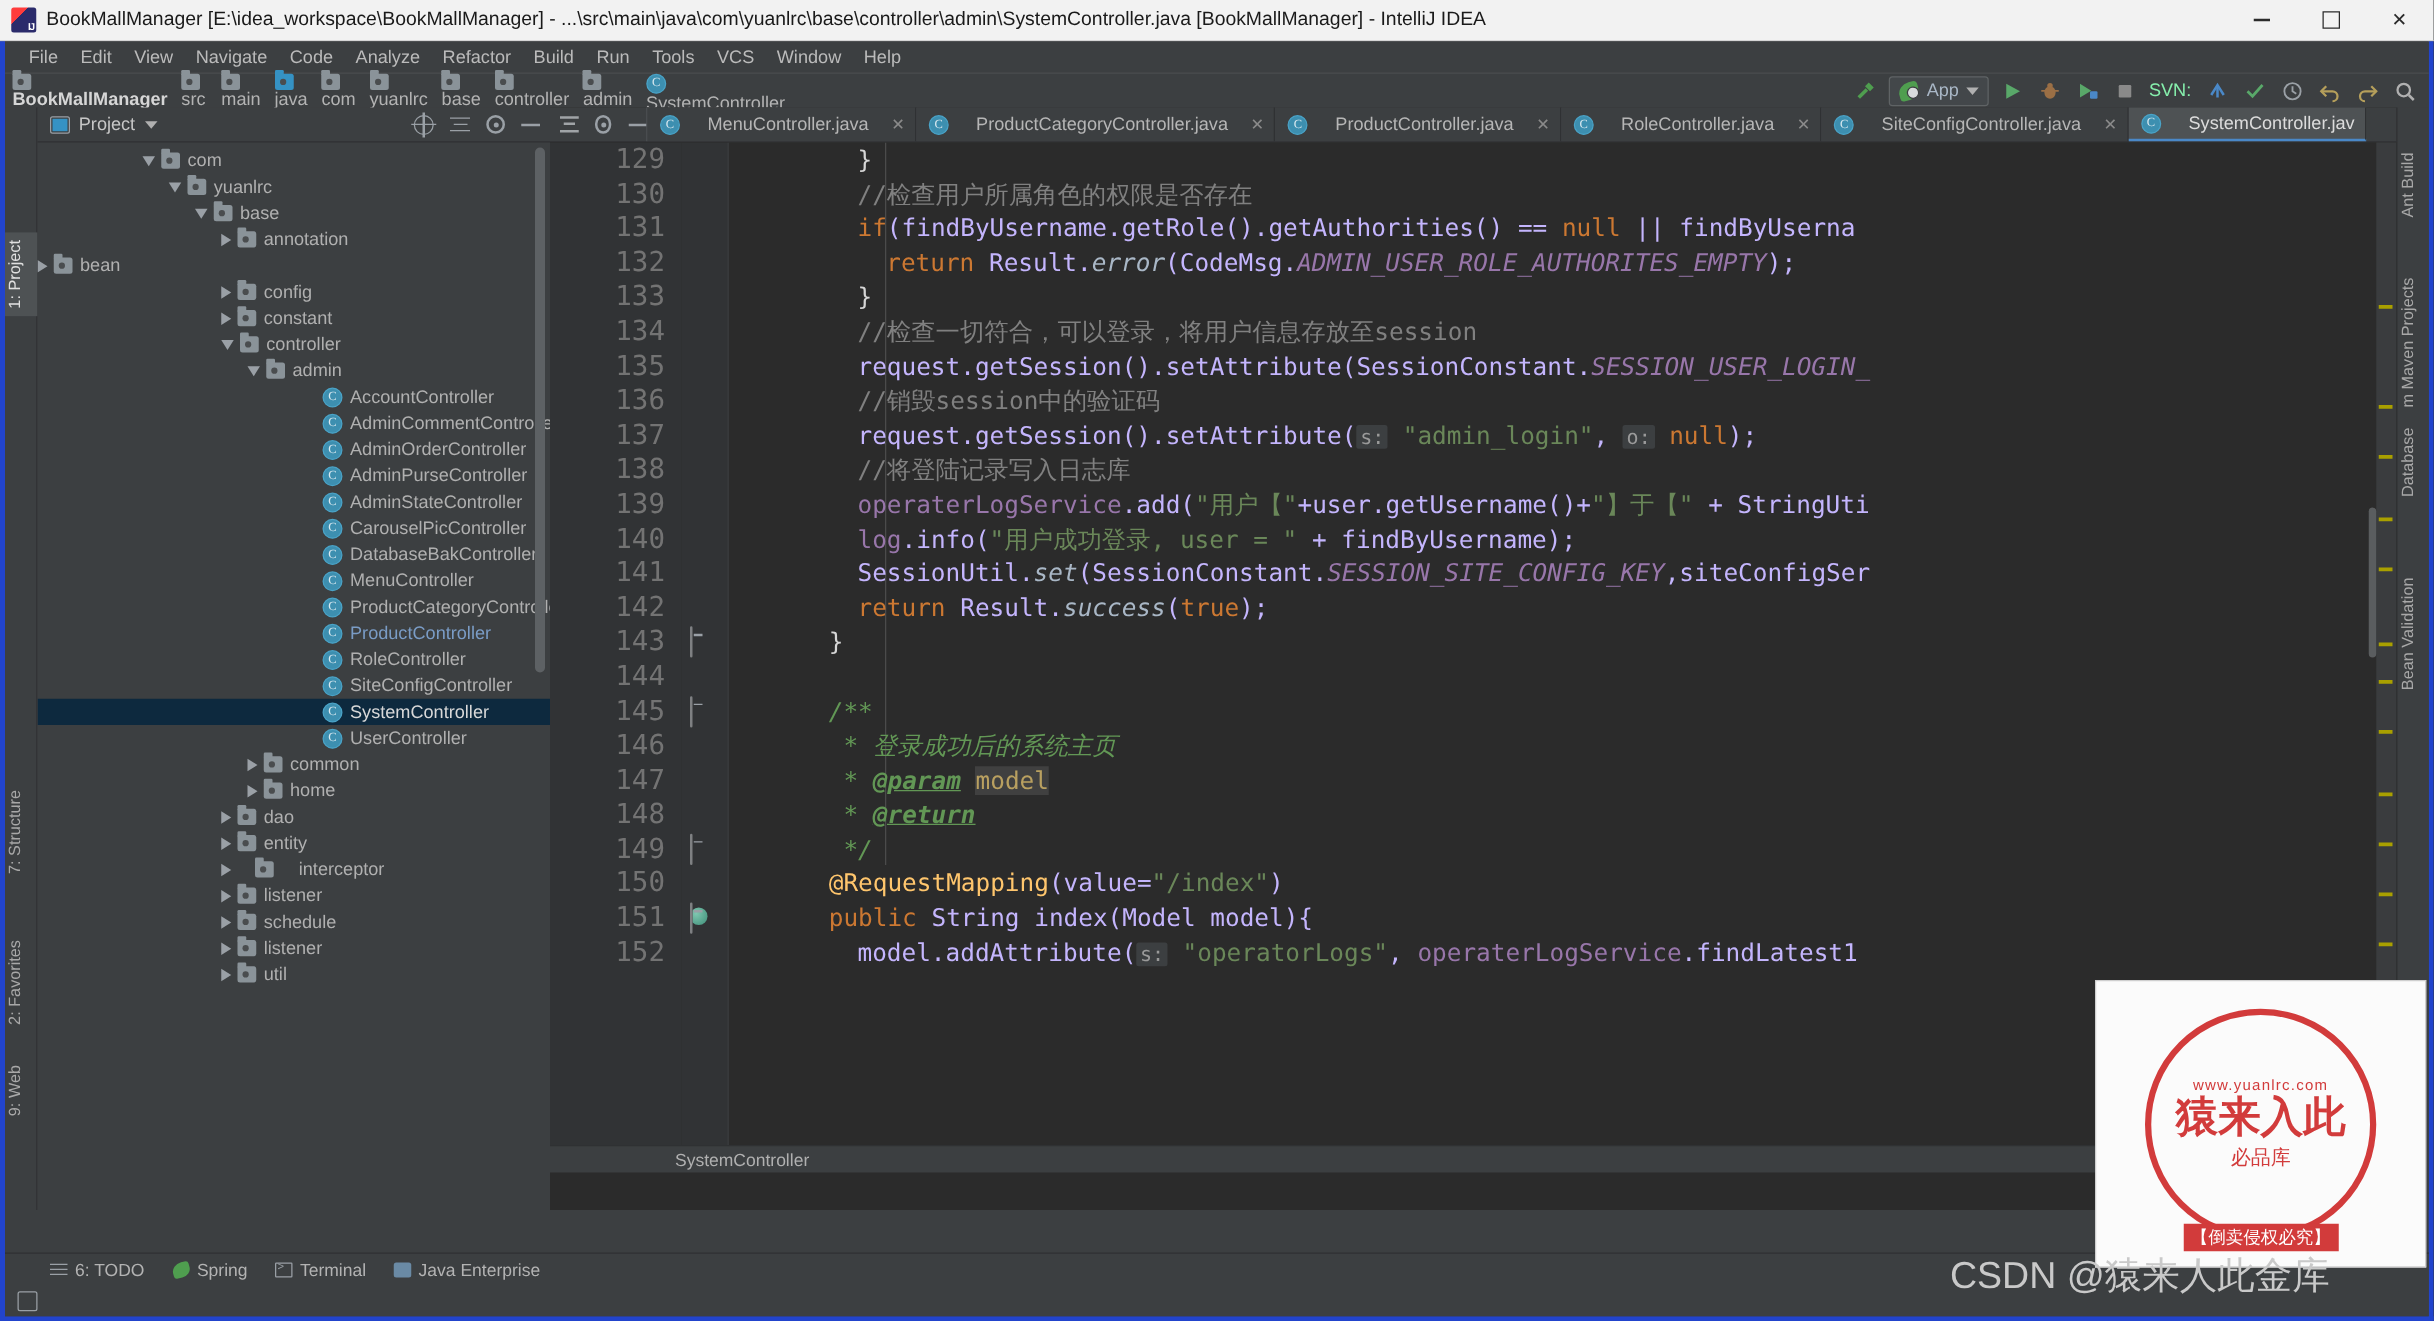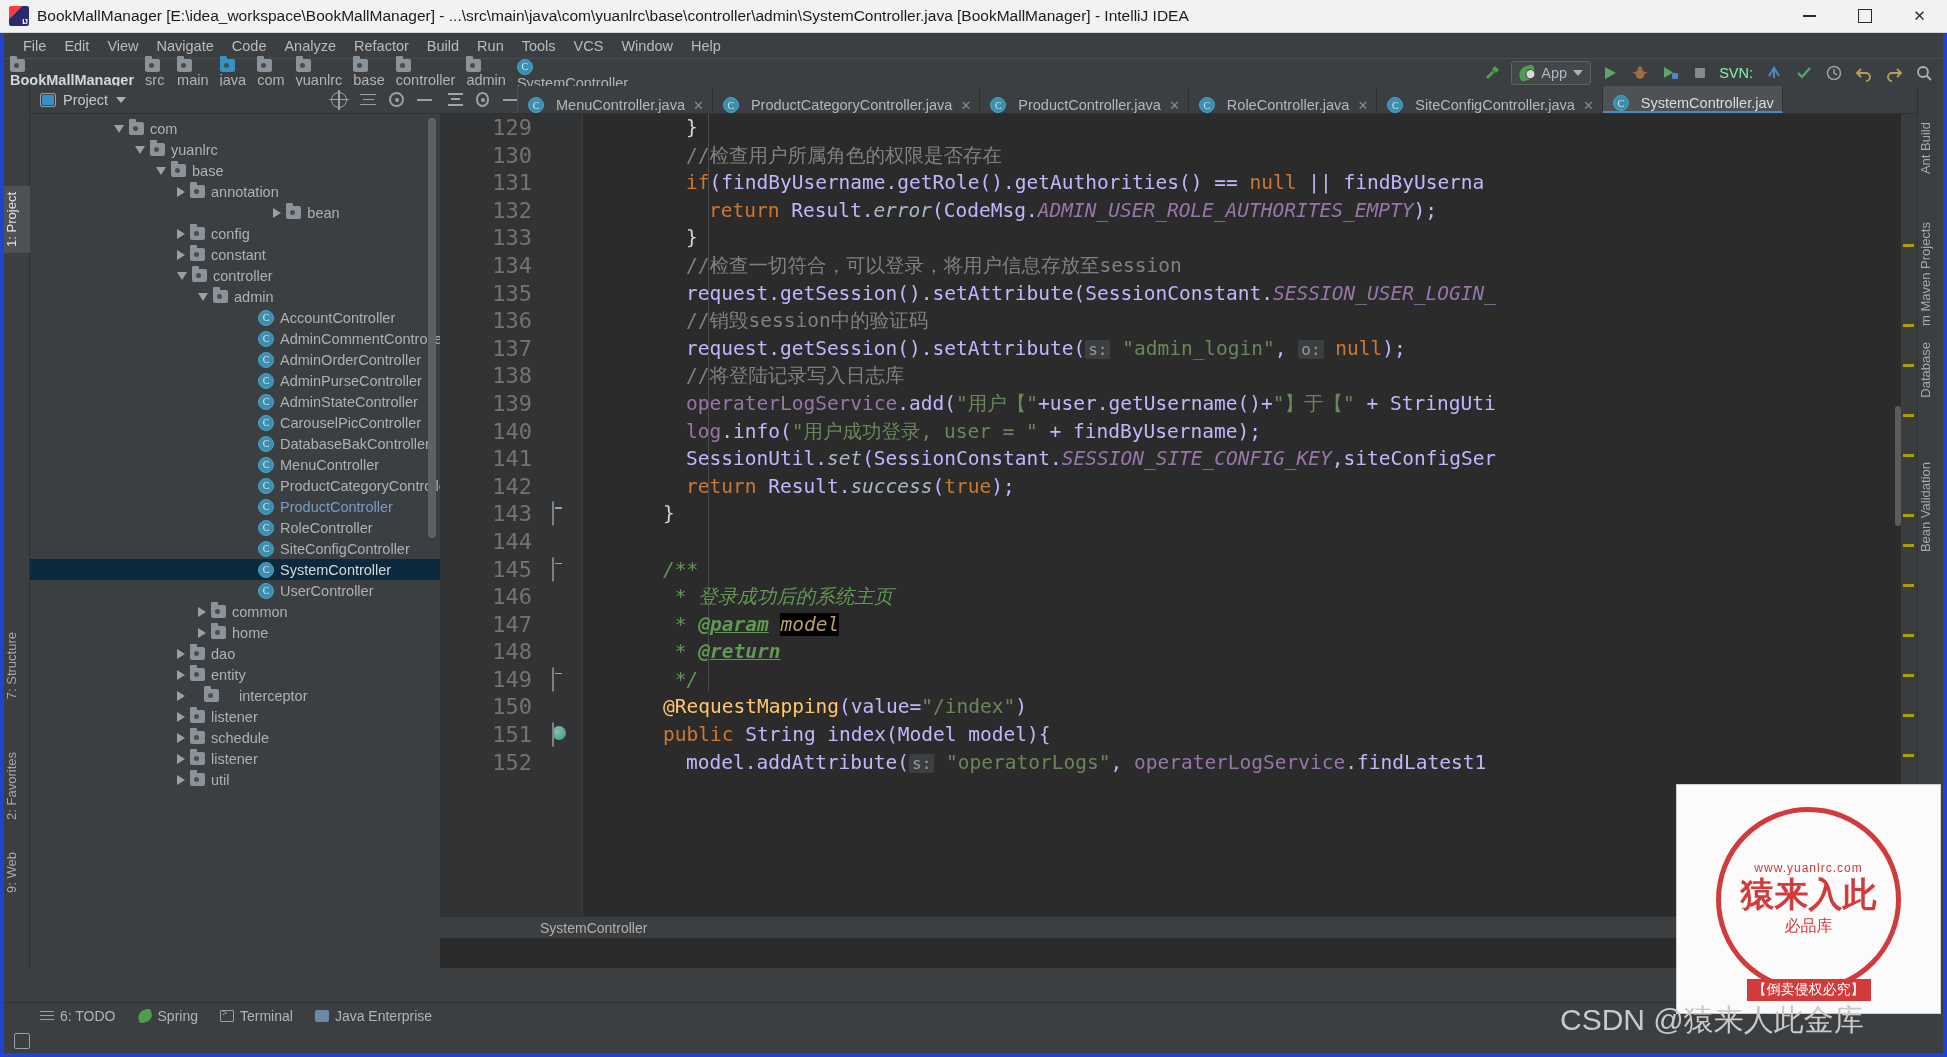--- a/index.html
+++ b/index.html
@@ -211,21 +211,21 @@
   .tabtools {
     width: 78px; display: flex; align-items: center; gap: 14px; padding-left: 8px;
     border-right: 1px solid #4e5254;
   }
   .ico-align { width:15px;height:15px;position:relative;}
   .ico-align span{position:absolute;left:0;height:1.6px;background:#a0a4a7;}
   .ico-align span:nth-child(1){top:1px;width:15px;}
   .ico-align span:nth-child(2){top:6px;width:9px;left:3px;}
   .ico-align span:nth-child(3){top:12px;width:15px;}
   .etab {
-    display: flex; align-items: flex-end; padding: 0 8px 0 10px; gap: 6px;
+    display: flex; align-items: center; padding: 0 8px 0 10px; gap: 16px;
     border-right: 1px solid #2f3133; background: #3c3f41; white-space: nowrap;
   }
   .etab .name { font-size: 14.5px; color: #b6b6b6; }
   .etab.active { background: #4e5254; border-bottom: 2px solid #4a88c7; }
   .etab.active .name { color: #dcdcdc; }
   .etab .x { font-size: 13px; color: #8a8a8a; margin-left: 2px; }
 
   .codearea {
     position: absolute; left: 0; top: 28px; right: 0; bottom: 52px;
     background: #2b2b2b; overflow: hidden;
@@ -255,21 +255,21 @@
   .str { color: #6a8759; }
   .cmt { color: #808080; }
   .jdoc { color: #629755; font-style: italic; }
   .jtag { color: #629755; font-style: italic; font-weight: bold; text-decoration: underline; }
   .cst { color: #9876aa; font-style: italic; }
   .fld { color: #9876aa; }
   .mth { color: #ffc66d; }
   .ital { font-style: italic; }
   .plain { color: #c4b5fd; }
   .white { color: #d6d6d6; }
-  .hl-param { background: #000000; color: #b9a060; font-style: italic; }
+  .hl-param { background: #404040; color: #b9a060; }
   .hint {
     background: #3c3f41; color: #9a9a9a; font-size: 16px; padding: 0 3px;
     border-radius: 2px; font-family: "DejaVu Sans Mono", monospace;
   }
   .indent-guide {
     position: absolute; top: 0; bottom: 0; width: 1px; background: #4b4b4b;
   }
   .fold-mark {
     position: absolute; left: 112px; width: 20px; height: 20px;
   }
@@ -571,21 +571,21 @@
         <div class="trow" style="padding-left: 126px;">
           <span class="arrow open"></span>
           <span class="tf"></span>
           <span class="tlbl">base</span>
         </div>
         <div class="trow" style="padding-left: 147px;">
           <span class="arrow closed"></span>
           <span class="tf"></span>
           <span class="tlbl">annotation</span>
         </div>
-        <div class="trow" style="padding-left: 147px; justify-content: center;">
+        <div class="trow" style="">
           <span class="arrow closed"></span>
           <span class="tf"></span>
           <span class="tlbl">bean</span>
         </div>
         <div class="trow" style="padding-left: 147px;">
           <span class="arrow closed"></span>
           <span class="tf"></span>
           <span class="tlbl">config</span>
         </div>
         <div class="trow" style="padding-left: 147px;">

